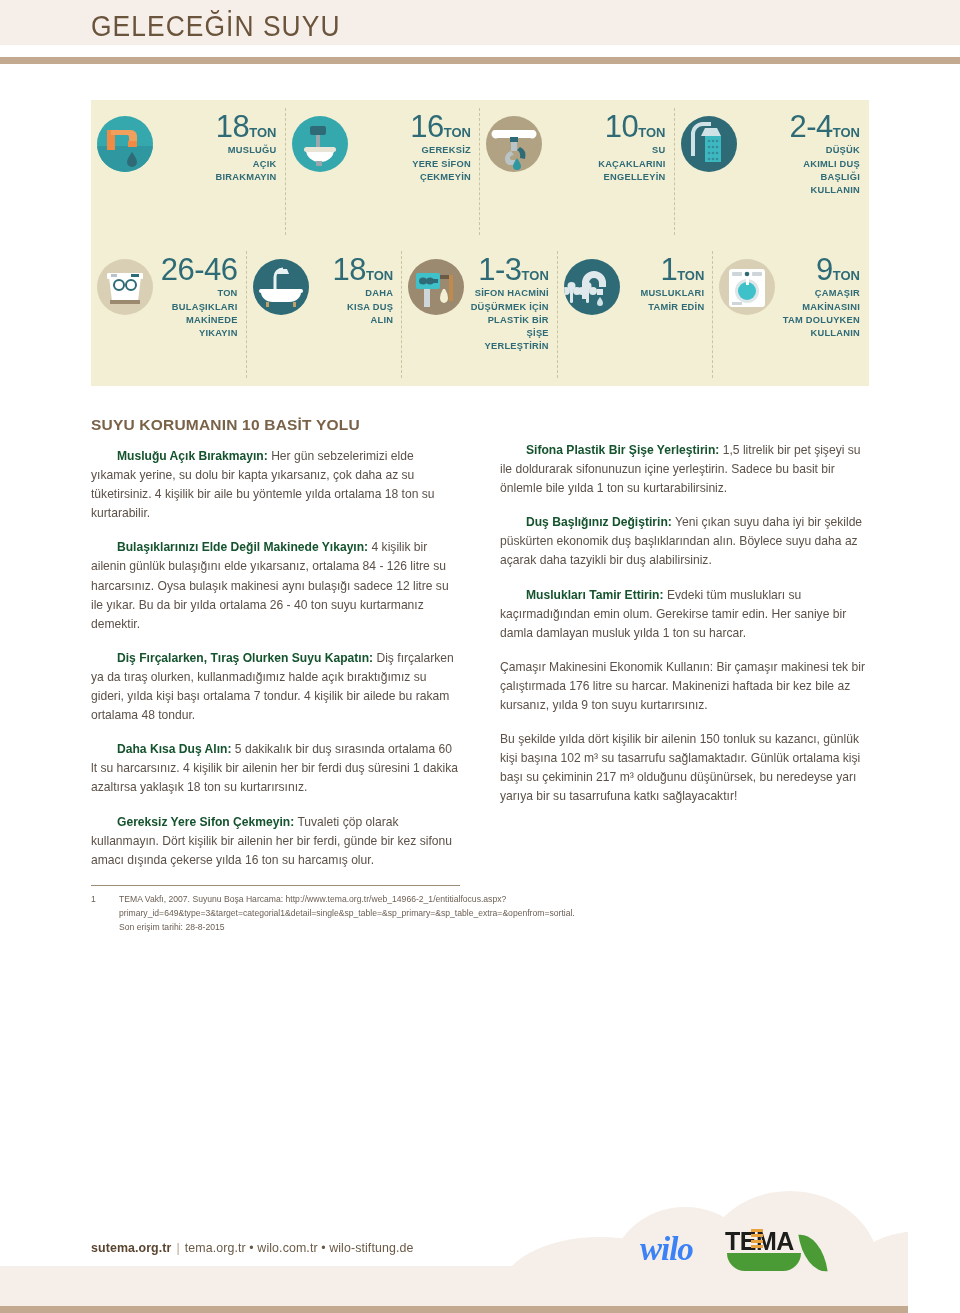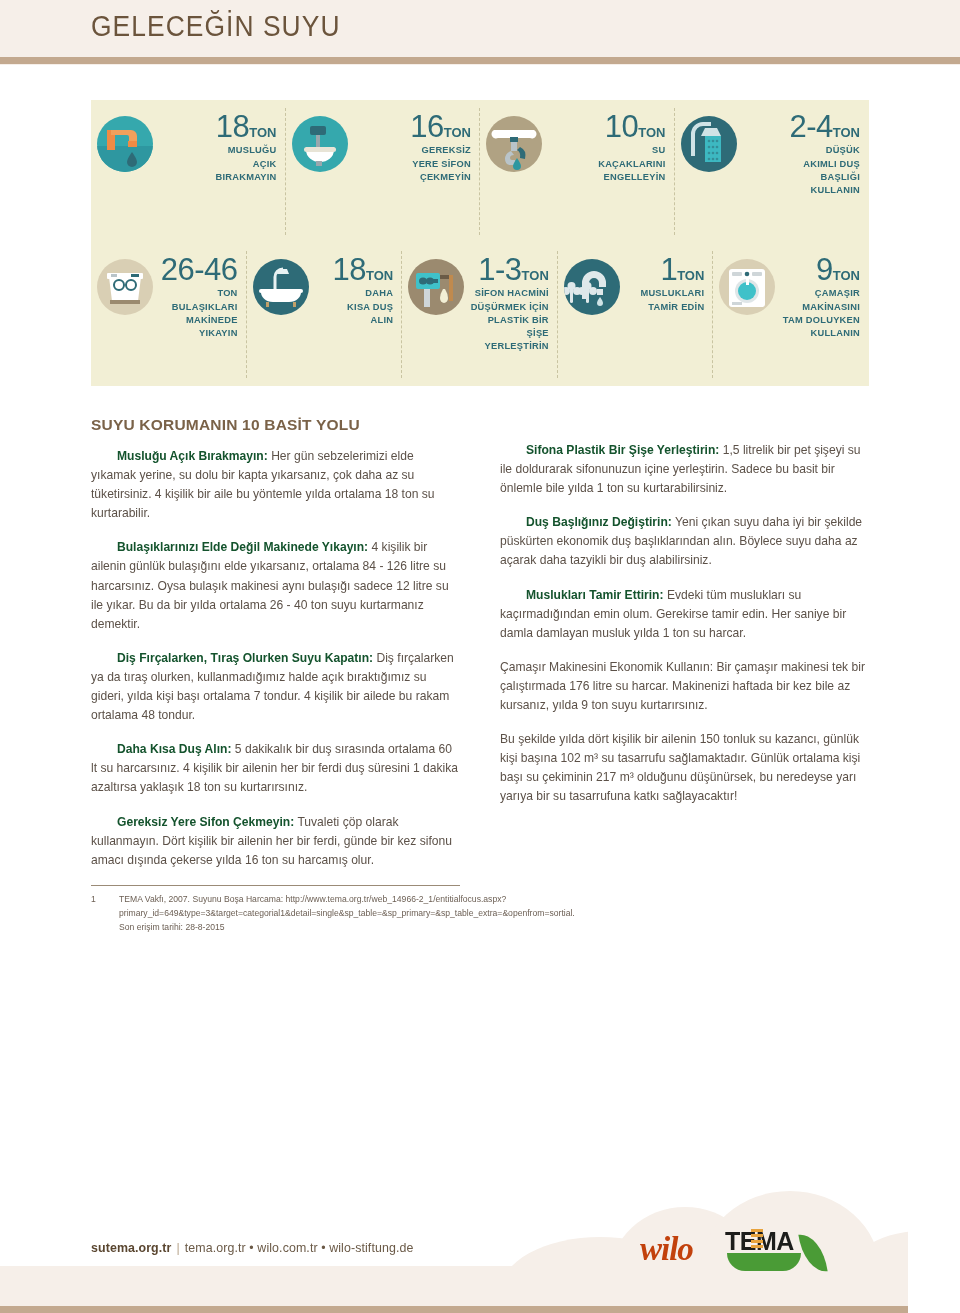--- a/index.html
+++ b/index.html
@@ -7,21 +7,21 @@
   body{
     width:960px;height:1313px;
     background:#ffffff;
     font-family:"Liberation Sans", sans-serif;
     color:#5a4a3a;
     position:relative;
     overflow:hidden;
   }
   
   .header{
-    position:absolute;left:0;top:0;width:960px;height:65px;
+    position:absolute;left:0;top:0;width:960px;height:45px;
     background:#f6efe9;
   }
   .header-title{
     position:absolute;left:91px;top:9px;
     font-family:"Liberation Sans Narrow","Liberation Sans",sans-serif;
     font-size:30px;letter-spacing:1.2px;
     color:#6b543c;font-weight:400;
     transform:scaleX(.88);transform-origin:left top;
     white-space:nowrap;
   }
@@ -108,21 +108,21 @@
   .footer-links{
     position:absolute;left:91px;top:56px;
     font-size:12.4px;color:#6b5a47;letter-spacing:.1px;white-space:nowrap;
   }
   .footer-links .strong{font-weight:700;color:#5a4630;}
   .footer-links .sep{color:#b9a58d;padding:0 5px;}
   .logo-wilo{
     position:absolute;left:640px;top:46px;
     font-family:"Liberation Serif",serif;
     font-style:italic;font-weight:700;font-size:33px;
-    color:#c2410c;letter-spacing:-1px;
+    color:#3b82f6;letter-spacing:-1px;
   }
   .logo-tema{position:absolute;left:725px;top:42px;width:108px;height:52px;}
   .tema-word{
     position:absolute;left:0;top:0;
     font-family:"Liberation Sans Narrow","Liberation Sans",sans-serif;
     font-weight:700;font-size:25px;color:#1d1d1b;letter-spacing:-.5px;
   }
   .tema-bars{position:absolute;left:26px;top:2px;width:12px;height:22px;overflow:hidden;}
   .tema-bars i{display:block;height:3px;background:#e8a33d;margin-bottom:2.4px;}
   .tema-arc{

